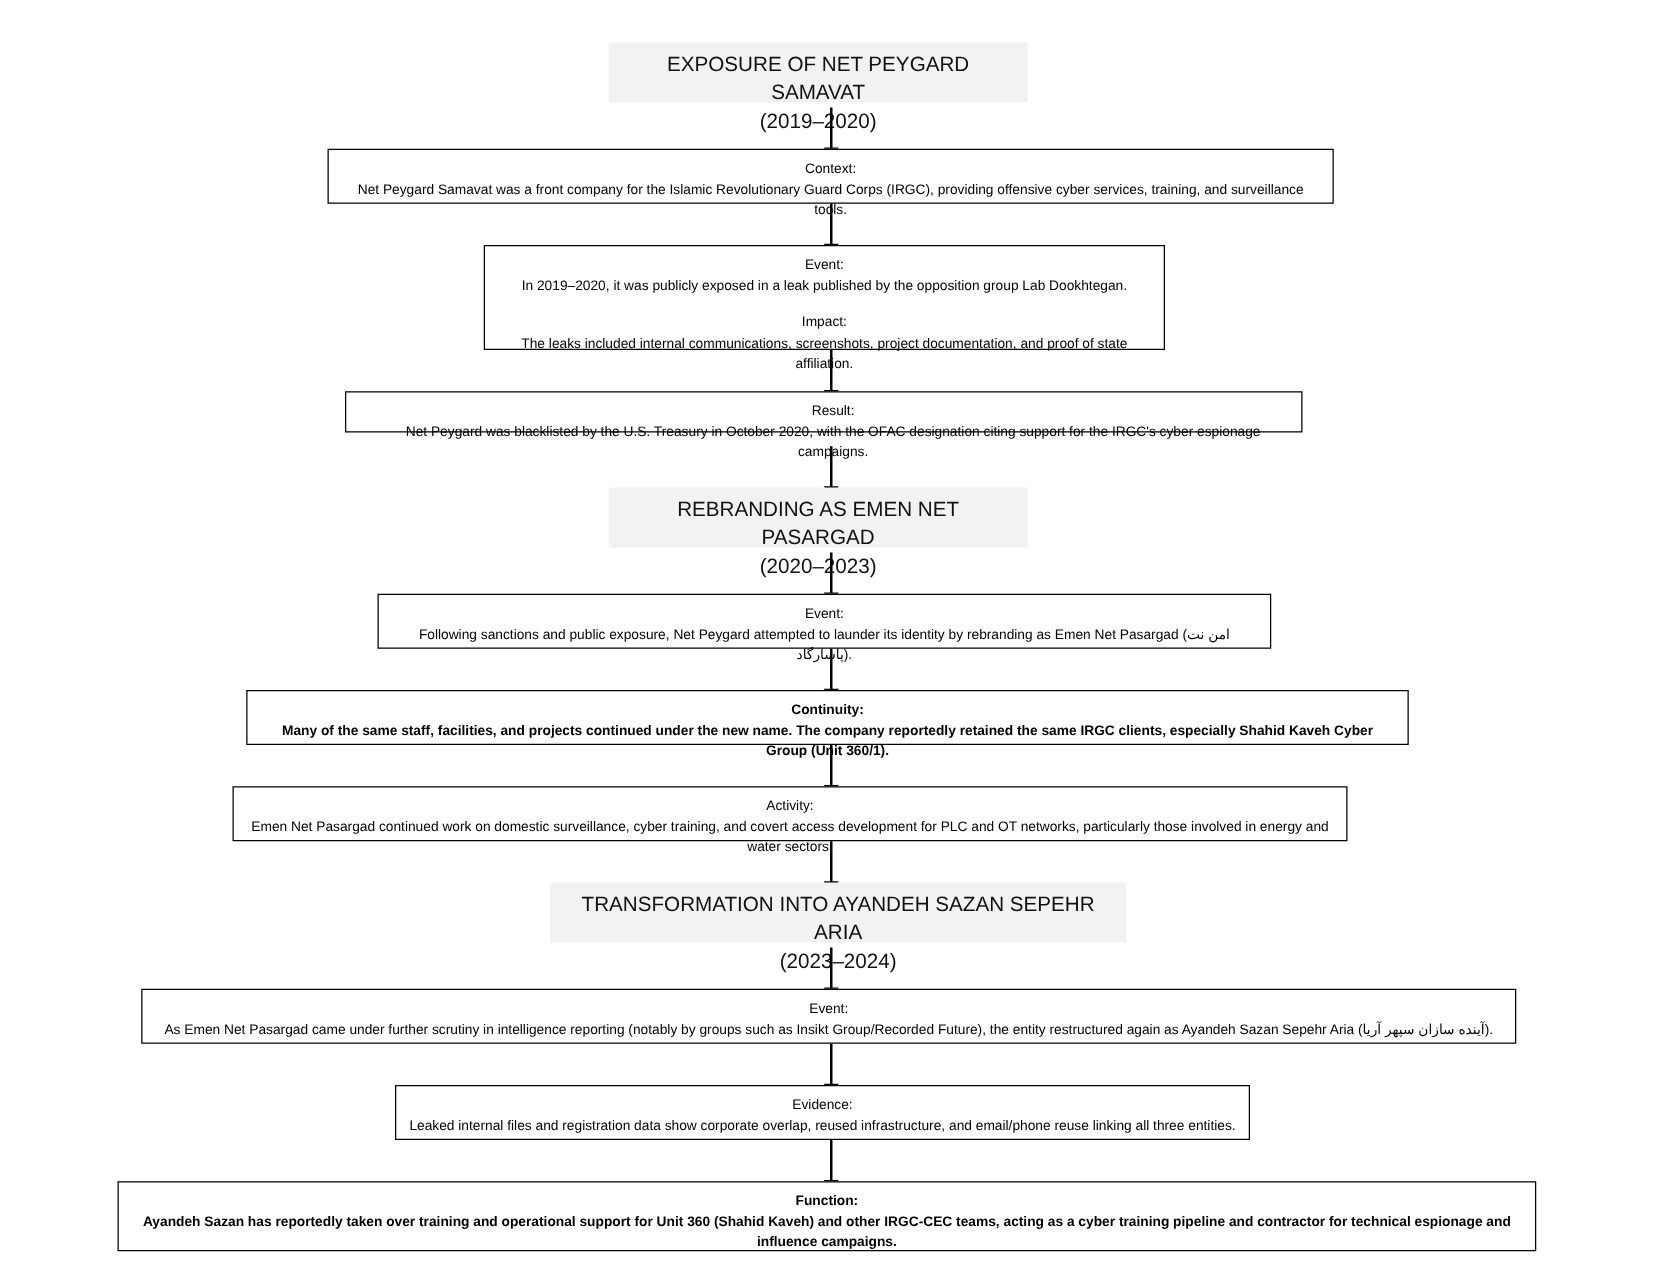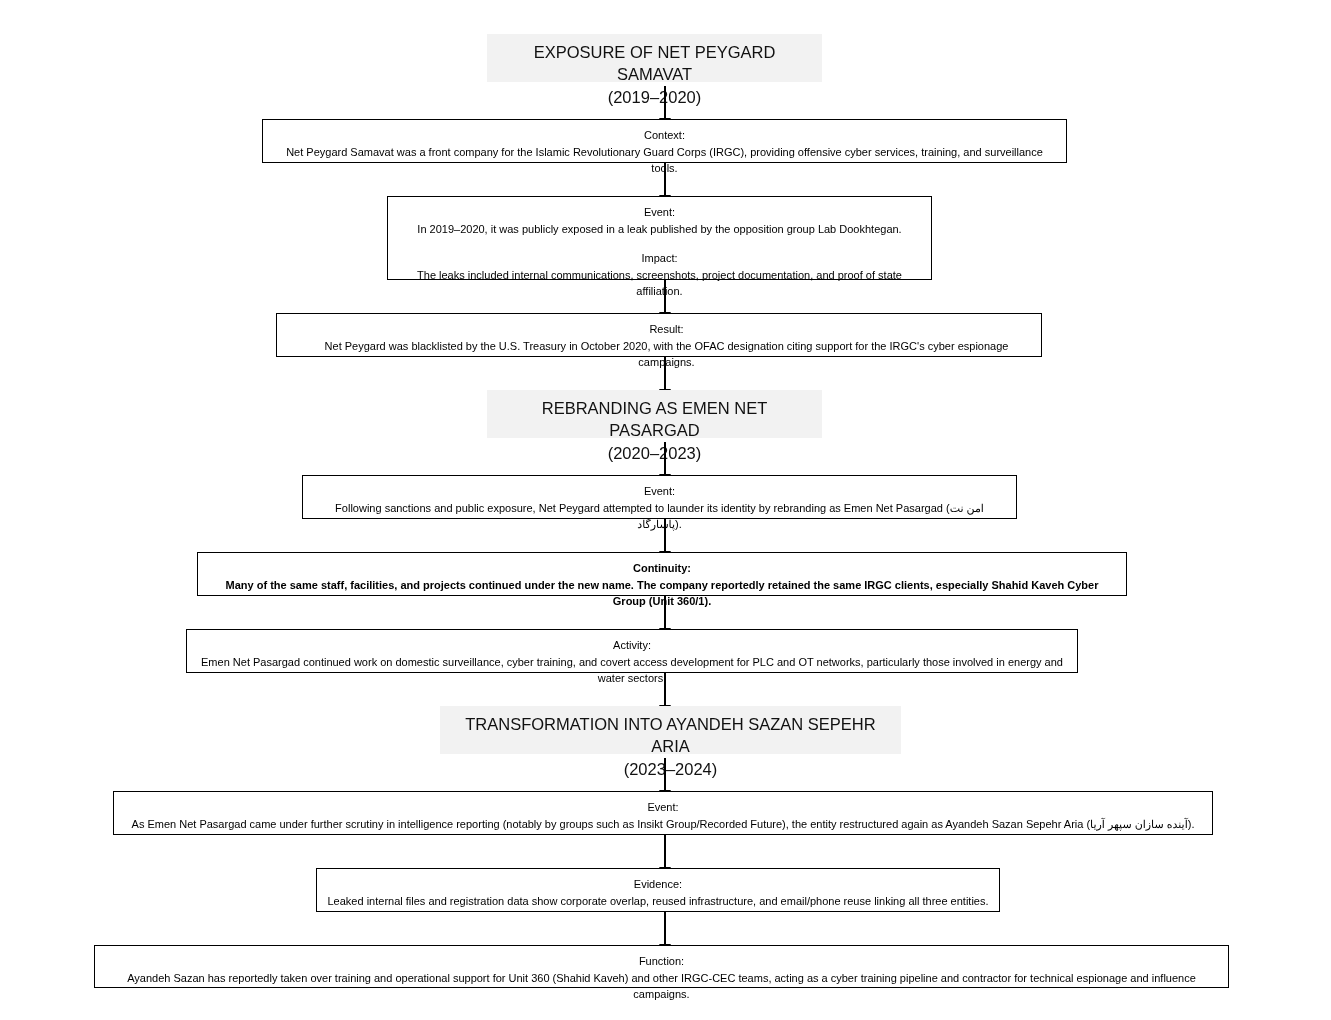--- a/index.html
+++ b/index.html
@@ -87,21 +87,21 @@
 
   <div class="node" style="left:387px; top:196px; width:545px; height:84px;">
     <span class="blk" style="white-space:pre-line;">Event:
 In 2019–2020, it was publicly exposed in a leak published by the opposition group Lab Dookhtegan.</span>
     <span class="blk" style="white-space:pre-line;">Impact:
 The leaks included internal communications, screenshots, project documentation, and proof of state affiliation.</span>
   </div>
 
   <div class="arrow" style="left:664px; top:280px; height:33px;"></div>
 
-  <div class="node" style="left:276px; top:313px; width:766px; height:44px;padding-left:25px;">
+  <div class="node" style="left:276px; top:313px; width:766px; height:33px;padding-left:25px;">
     <span class="lbl">Result:
 Net Peygard was blacklisted by the U.S. Treasury in October 2020, with the OFAC designation citing support for the IRGC's cyber espionage campaigns.</span>
   </div>
 
   <div class="arrow" style="left:664px; top:357px; height:33px;"></div>
 
   <div class="section-header" style="left:487px; top:390px; width:335px; height:48px;">REBRANDING AS EMEN NET PASARGAD
 (2020–2023)</div>
 
   <div class="arrow" style="left:664px; top:442px; height:33px;"></div>
@@ -139,18 +139,18 @@
 
   <div class="arrow" style="left:664px; top:835px; height:33px;"></div>
 
   <div class="node" style="left:316px; top:868px; width:684px; height:44px;">
     <span class="lbl">Evidence:
 Leaked internal files and registration data show corporate overlap, reused infrastructure, and email/phone reuse linking all three entities.</span>
   </div>
 
   <div class="arrow" style="left:664px; top:912px; height:33px;"></div>
 
-  <div class="node" style="left:94px; top:945px; width:1135px; height:43px;">
+  <div class="node" style="left:94px; top:945px; width:1135px; height:56px;font-weight:bold;">
     <span class="lbl">Function:
 Ayandeh Sazan has reportedly taken over training and operational support for Unit 360 (Shahid Kaveh) and other IRGC-CEC teams, acting as a cyber training pipeline and contractor for technical espionage and influence campaigns.</span>
   </div>
 
 </div>
 
 </body></html>

